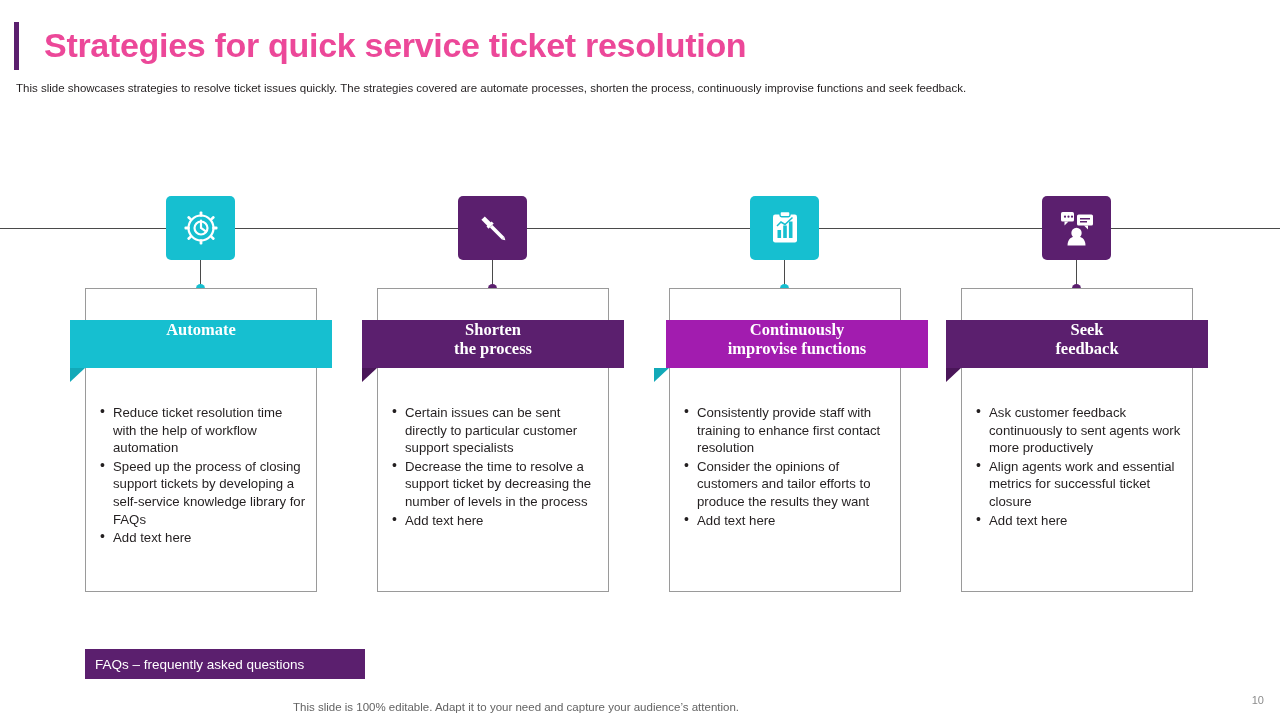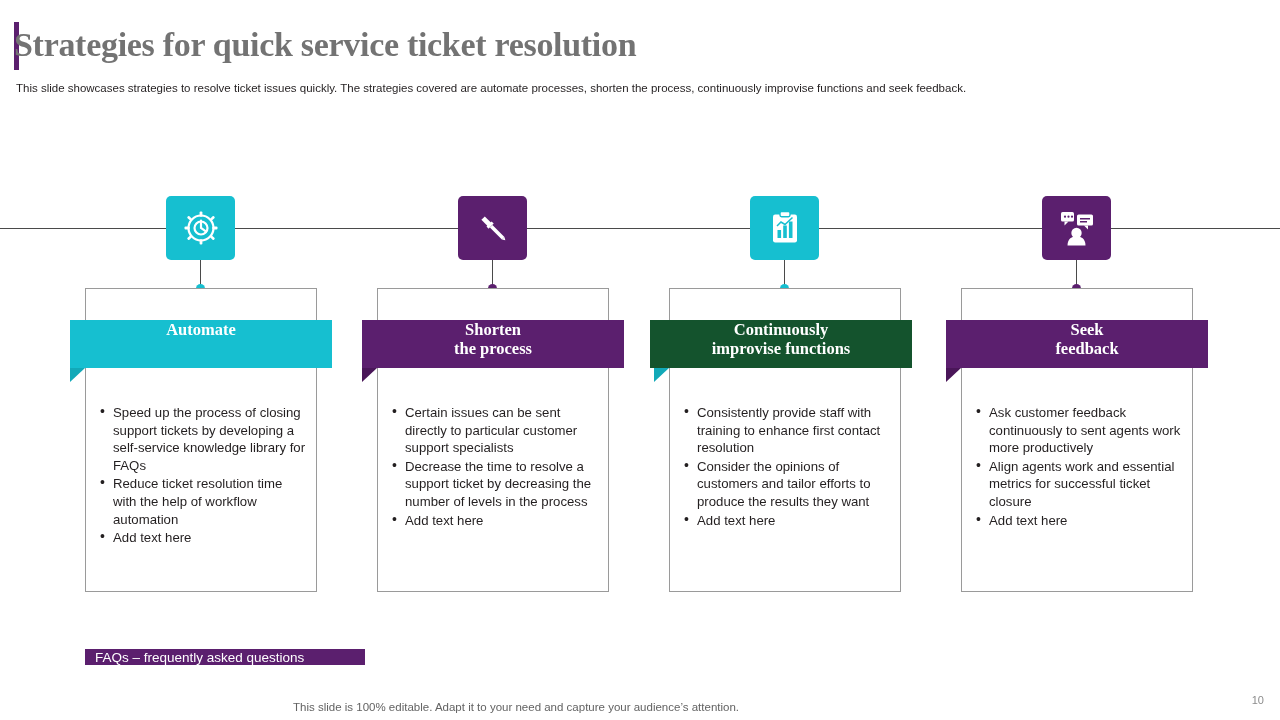--- a/index.html
+++ b/index.html
@@ -17,25 +17,25 @@
   }
   
   .left-bar {
     position: absolute;
     left: 14px; top: 22px;
     width: 5px; height: 48px;
     background: #5b1f6e;
   }
   .title {
     position: absolute;
-    left: 14px; top: 26px;
-    font-family: Liberation Serif, serif;
+    left: 44px; top: 26px;
+    font-family: Liberation Sans, sans-serif;
     font-weight: bold;
     font-size: 34px;
-    color: #737373;
+    color: #ec4899;
     letter-spacing: -0.3px;
     white-space: nowrap;
   }
   .subtitle {
     position: absolute;
     left: 16px; top: 82px;
     font-size: 11.5px;
     color: #231f20;
     white-space: nowrap;
   }
@@ -128,21 +128,21 @@
     content: "•";
     position: absolute;
     left: -13px;
     top: -1px;
     font-size: 14px;
   }
   
   .faq-tag {
     position: absolute;
     left: 85px; top: 649px;
-    width: 280px; height: 16px;
+    width: 280px; height: 30px;
     background: #5b1f6e;
     display: flex;
     align-items: center;
     padding-left: 10px;
   }
   .faq-tag span {
     color: #ffffff;
     font-size: 13.5px;
   }
   .footer-note {
@@ -194,22 +194,22 @@
         </div>
         <div class="connector" style="left: 200px;"></div>
         <div class="dot" style="left: 196px; background: rgb(22, 191, 208);"></div>
         <div class="card" style="left: 85px;"></div>
         <div class="banner" style="left: 70px; background: rgb(22, 191, 208);">
           <div class="banner-text">Automate</div>
         </div>
         <div class="fold" style="left: 70px; border-top: 14px solid rgb(18, 169, 184); border-right: 15px solid transparent;"></div>
         <div class="bullets" style="left: 87px;">
           <ul>
+            <li>Reduce ticket resolution time with the help of workflow automation</li>
             <li>Speed up the process of closing support tickets by developing a self-service knowledge library for FAQs</li>
-            <li>Reduce ticket resolution time with the help of workflow automation</li>
             <li>Add text here</li>
           </ul>
         </div>
       </div>
       <div class="col" style="left: 0px;">
         <div class="icon-box" style="left: 458px; background: rgb(91, 31, 110);">
           <svg width="40" height="40" viewBox="0 0 40 40">
       <g transform="rotate(-45 20 20)">
         <rect x="17.6" y="6" width="4.8" height="9" fill="#ffffff"></rect>
         <rect x="16.4" y="14.4" width="7.2" height="3" fill="#ffffff"></rect>
@@ -242,21 +242,21 @@
         <rect x="12.5" y="22" width="3.6" height="8"></rect>
         <rect x="18.2" y="17.5" width="3.6" height="12.5"></rect>
         <rect x="23.9" y="13.5" width="3.6" height="16.5"></rect>
       </g>
       <path d="M12 18 L16 14 L20 16.5 L27.5 9.5" fill="none" stroke="#16bfd0" stroke-width="1.5"></path>
     </svg>
         </div>
         <div class="connector" style="left: 784px;"></div>
         <div class="dot" style="left: 780px; background: rgb(22, 191, 208);"></div>
         <div class="card" style="left: 669px;"></div>
-        <div class="banner" style="left: 650px; background: #14532d;">
+        <div class="banner" style="left: 666px; background: #a21caf;">
           <div class="banner-text">Continuously<br>improvise functions</div>
         </div>
         <div class="fold" style="left: 654px; border-top: 14px solid rgb(18, 169, 184); border-right: 15px solid transparent;"></div>
         <div class="bullets" style="left: 671px;">
           <ul>
             <li>Consistently provide staff with training to enhance first contact resolution</li>
             <li>Consider the opinions of customers and tailor efforts to produce the results they want</li>
             <li>Add text here</li>
           </ul>
         </div>

